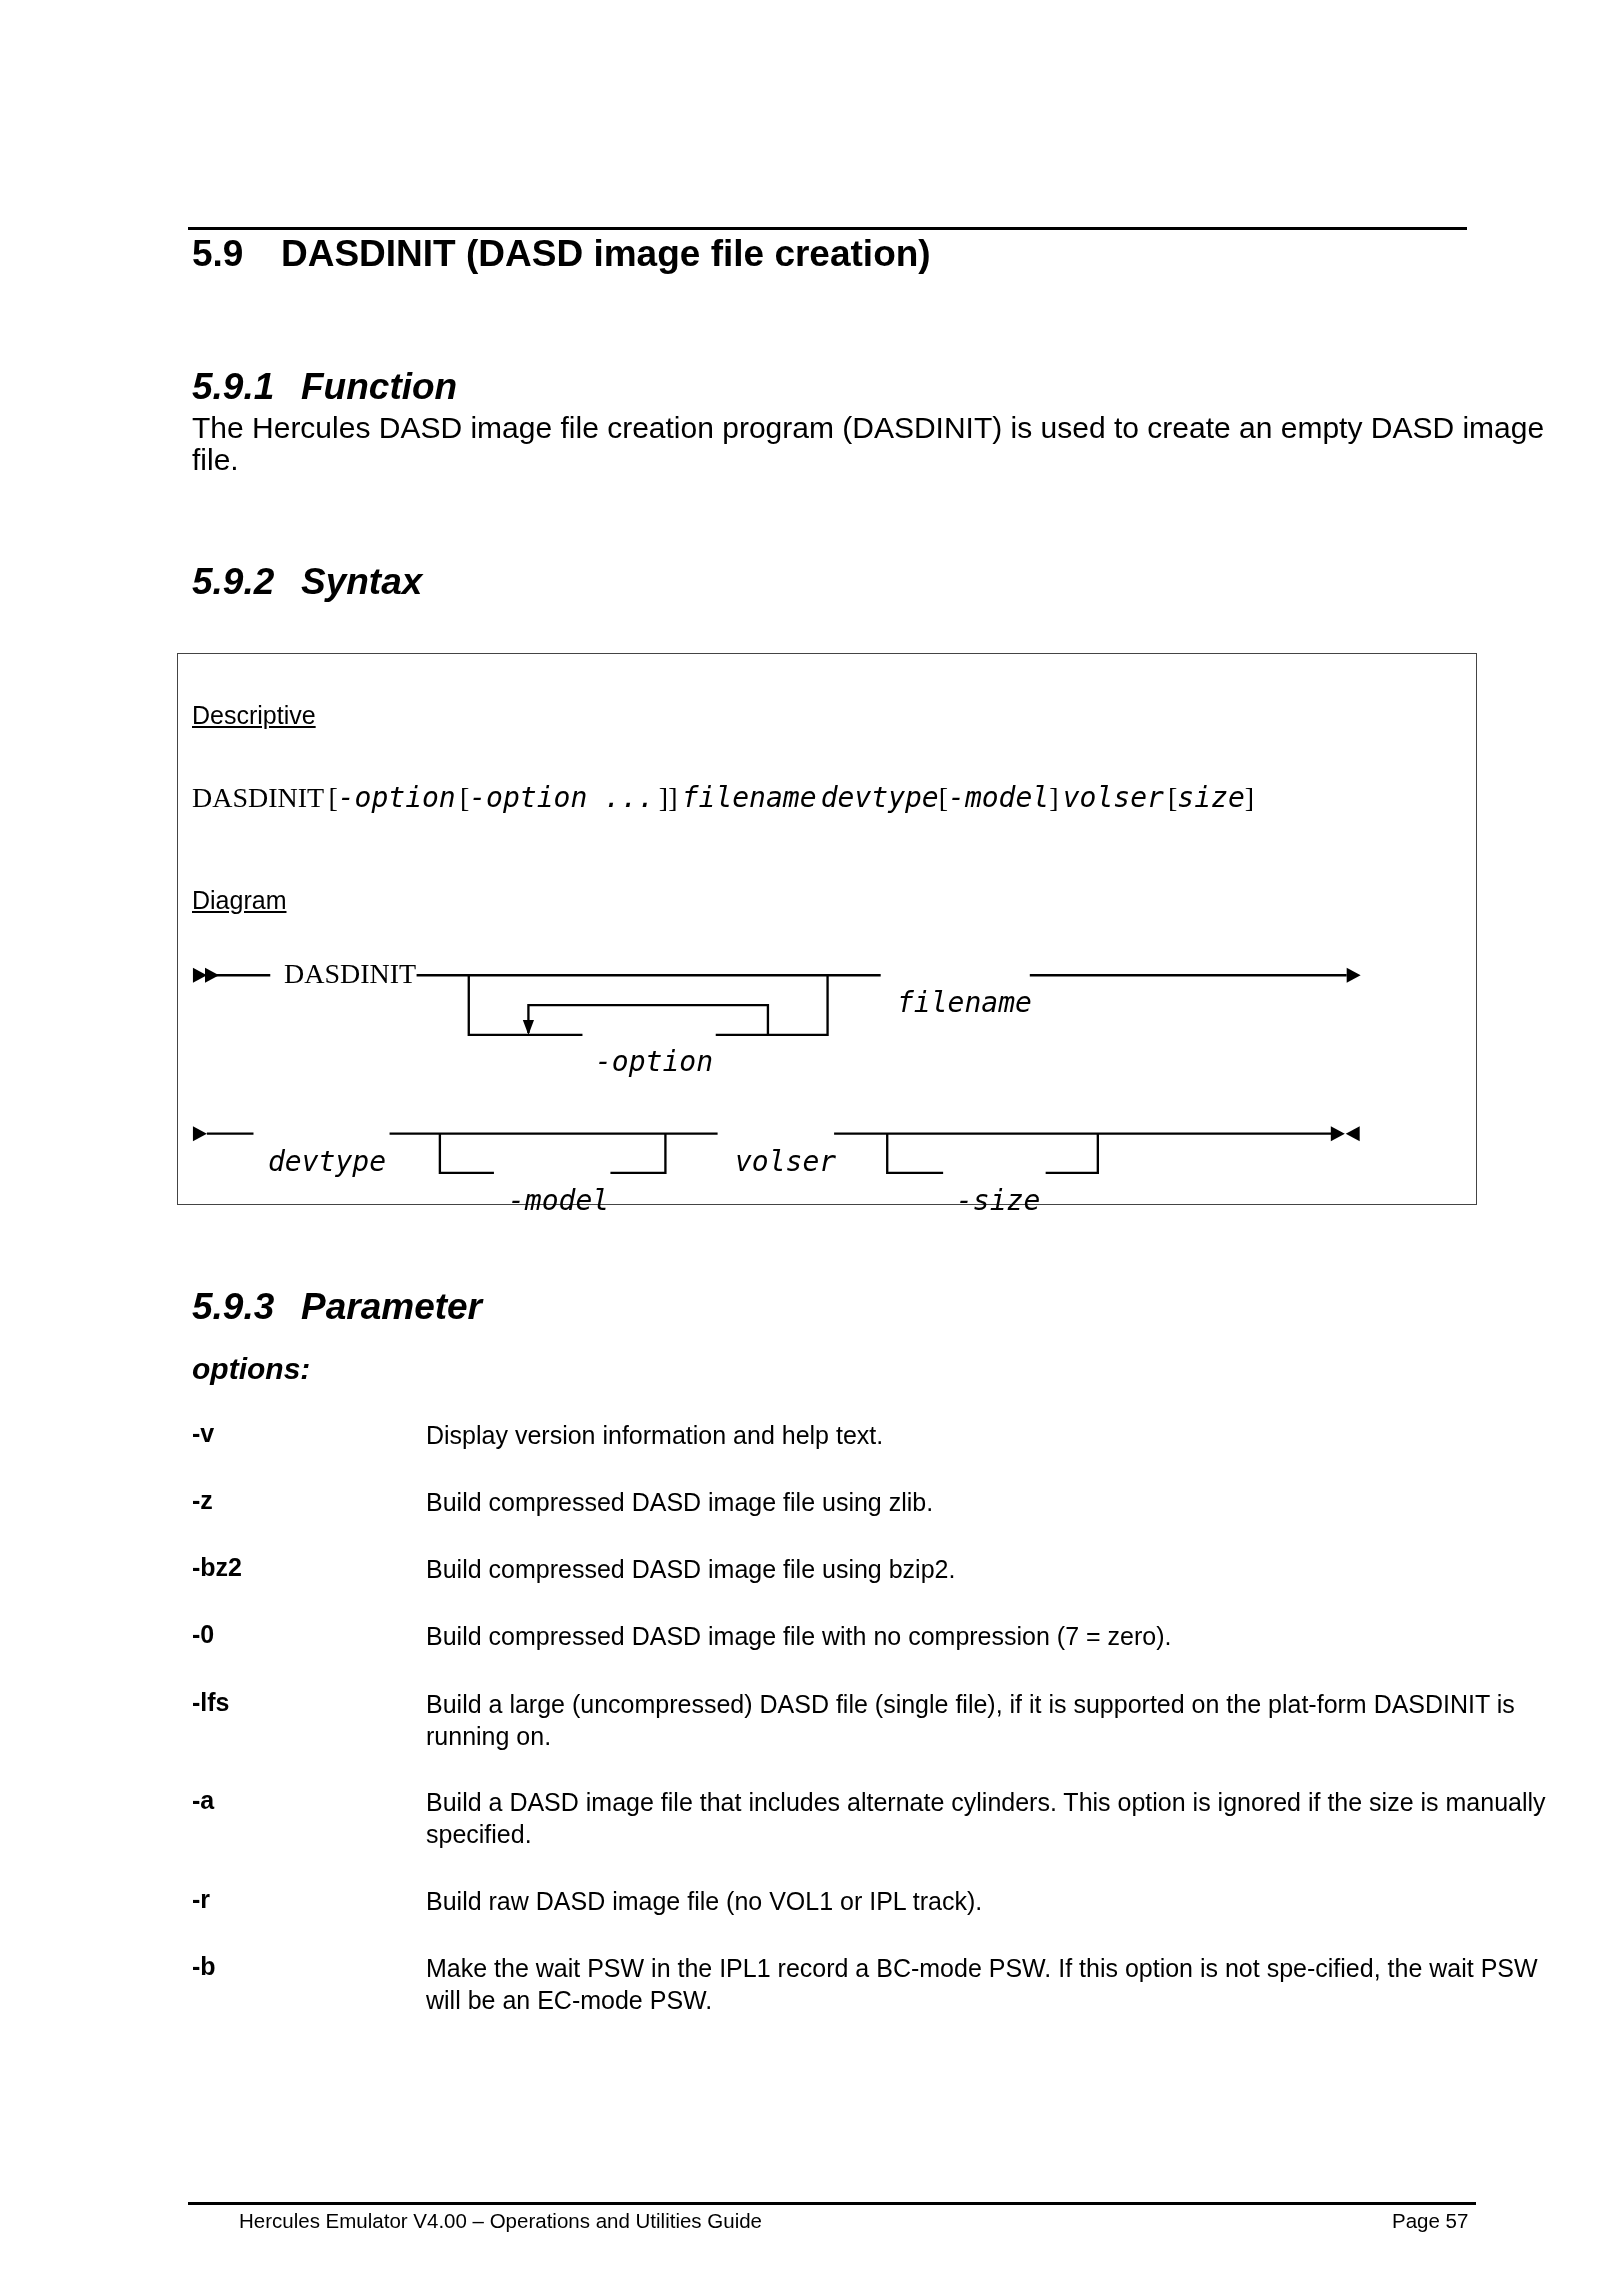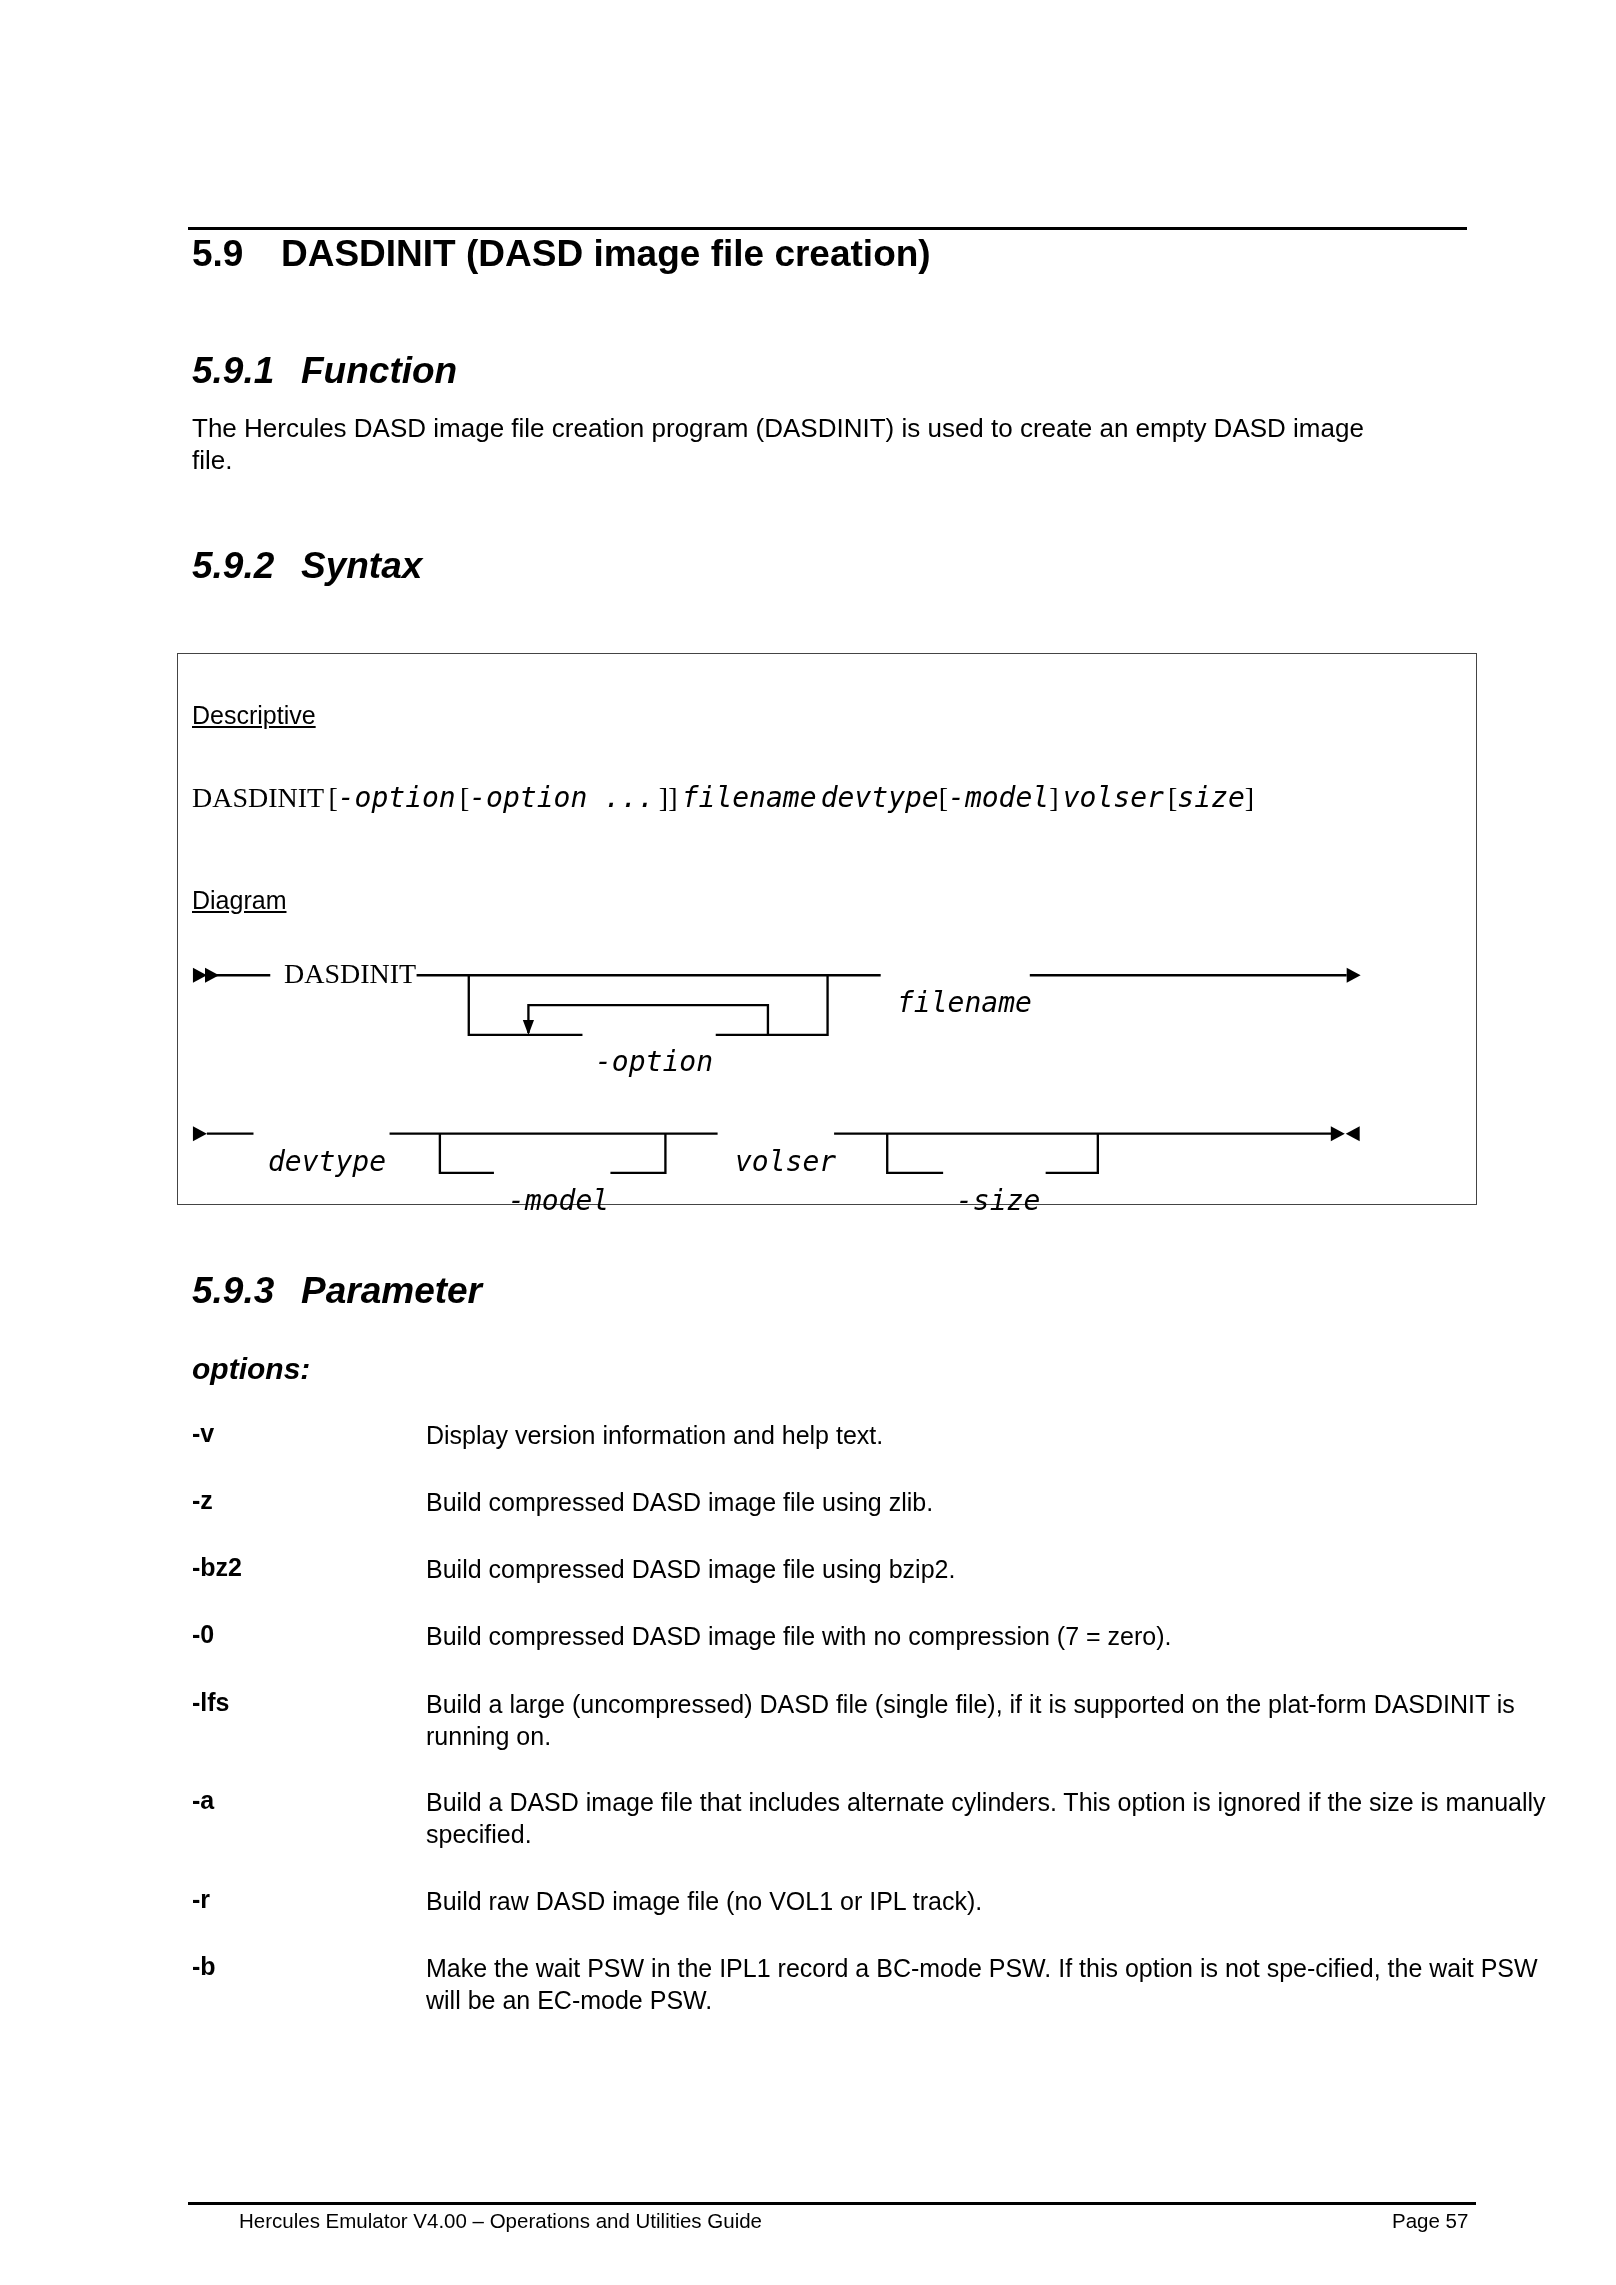--- a/index.html
+++ b/index.html
@@ -3,22 +3,22 @@
 <meta charset="utf-8">
 <style>
   html, body { margin: 0; padding: 0; background: #ffffff; }
   body { width: 1616px; height: 2286px; position: relative; overflow: hidden;
          font-family: "Liberation Sans", sans-serif; color: #000; }
   .abs { position: absolute; white-space: nowrap; }
   .rule { position: absolute; background: #000; }
   .h1 { font-size: 37px; font-weight: bold; }
   .h1 .num { display: inline-block; width: 89px; }
   .h2 { font-size: 37px; font-weight: bold; font-style: italic; }
-  .h2 .num { display: inline-block; width: 109px; }
-  .body-text { font-size: 26px; line-height: 32px; }
+  .h2 .num { display: inline-block; width: 109px; margin-top: 16px; }
+  .body-text { font-size: 30px; line-height: 32px; }
   .syntax-box { position: absolute; left: 177px; top: 653px; width: 1300px; height: 552px;
                 border: 1.9px solid #444; box-sizing: border-box; }
   .ul-label { font-size: 25px; font-weight: normal; text-decoration: underline; }
   .mono { font-family: Liberation Serif, serif; font-size: 28px; text-align: right; }
   .mono-i { font-family: "DejaVu Sans Mono", monospace; font-size: 28px; font-style: italic; margin-top: 28px; }
   .opt-label { font-size: 25px; font-weight: bold; }
   .opt-desc { font-size: 25px; line-height: 32px; white-space: normal; width: 1147px; }
   .footer { font-size: 20.5px; }
   svg.diagram { position: absolute; left: 0; top: 0; overflow: visible; }
 </style>

